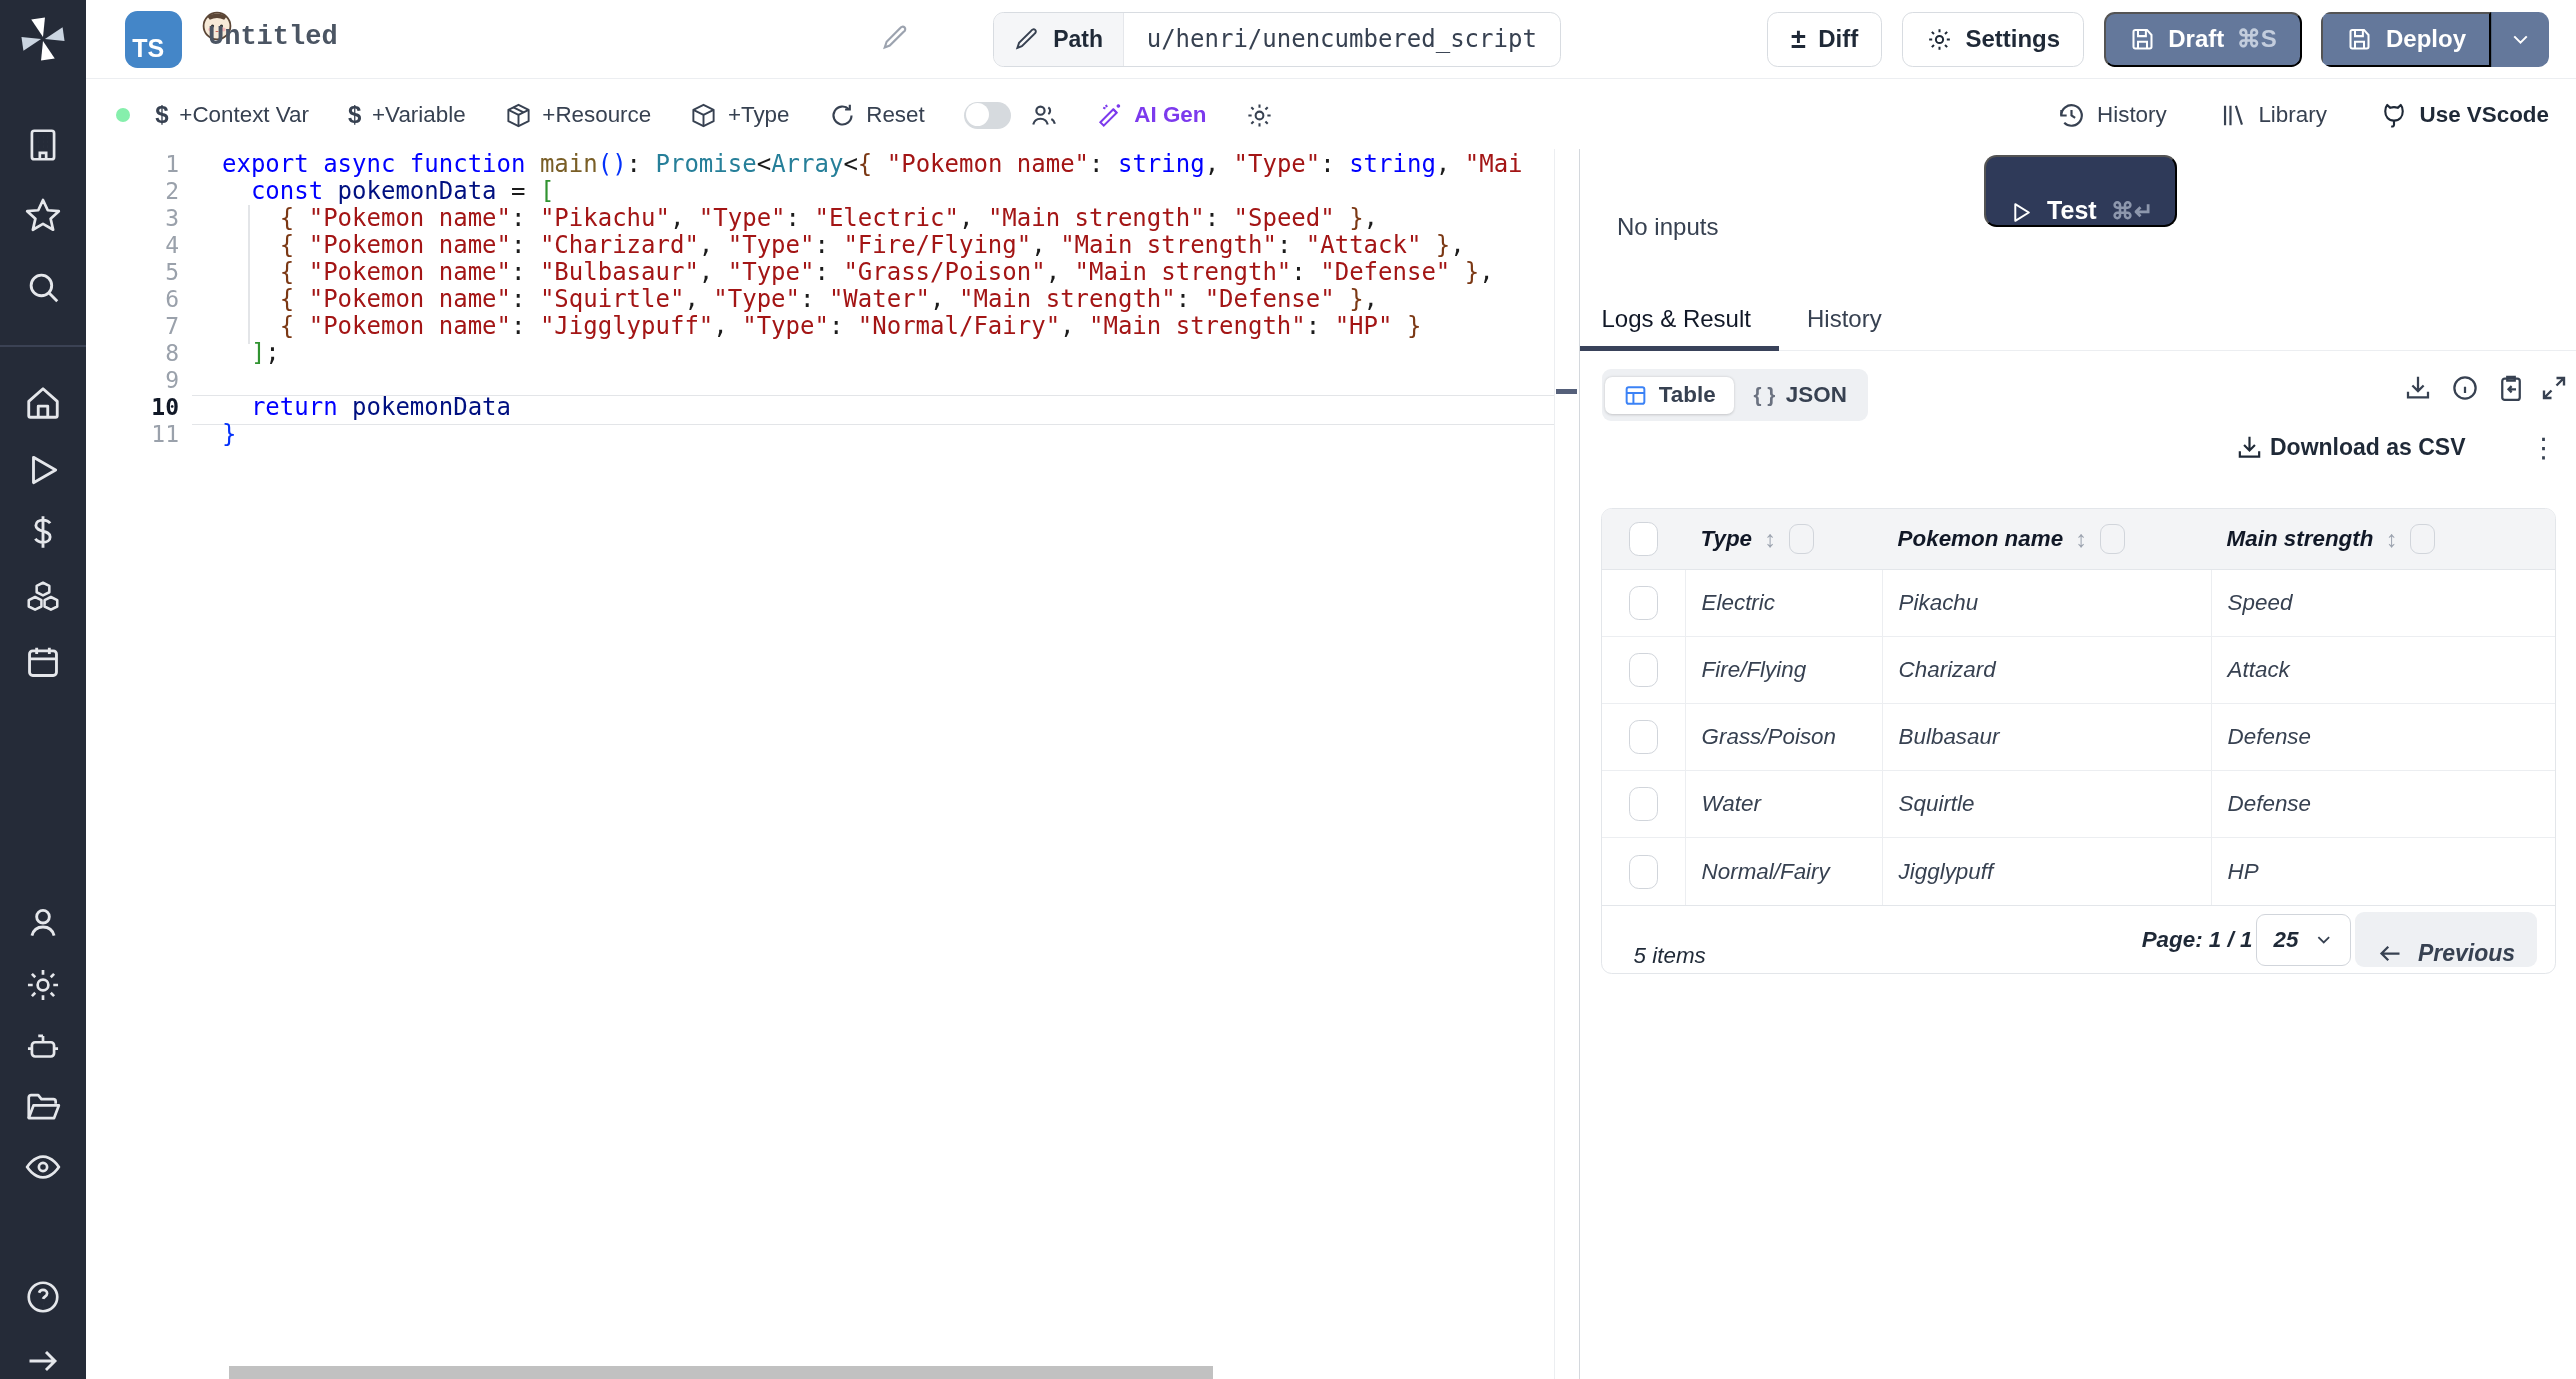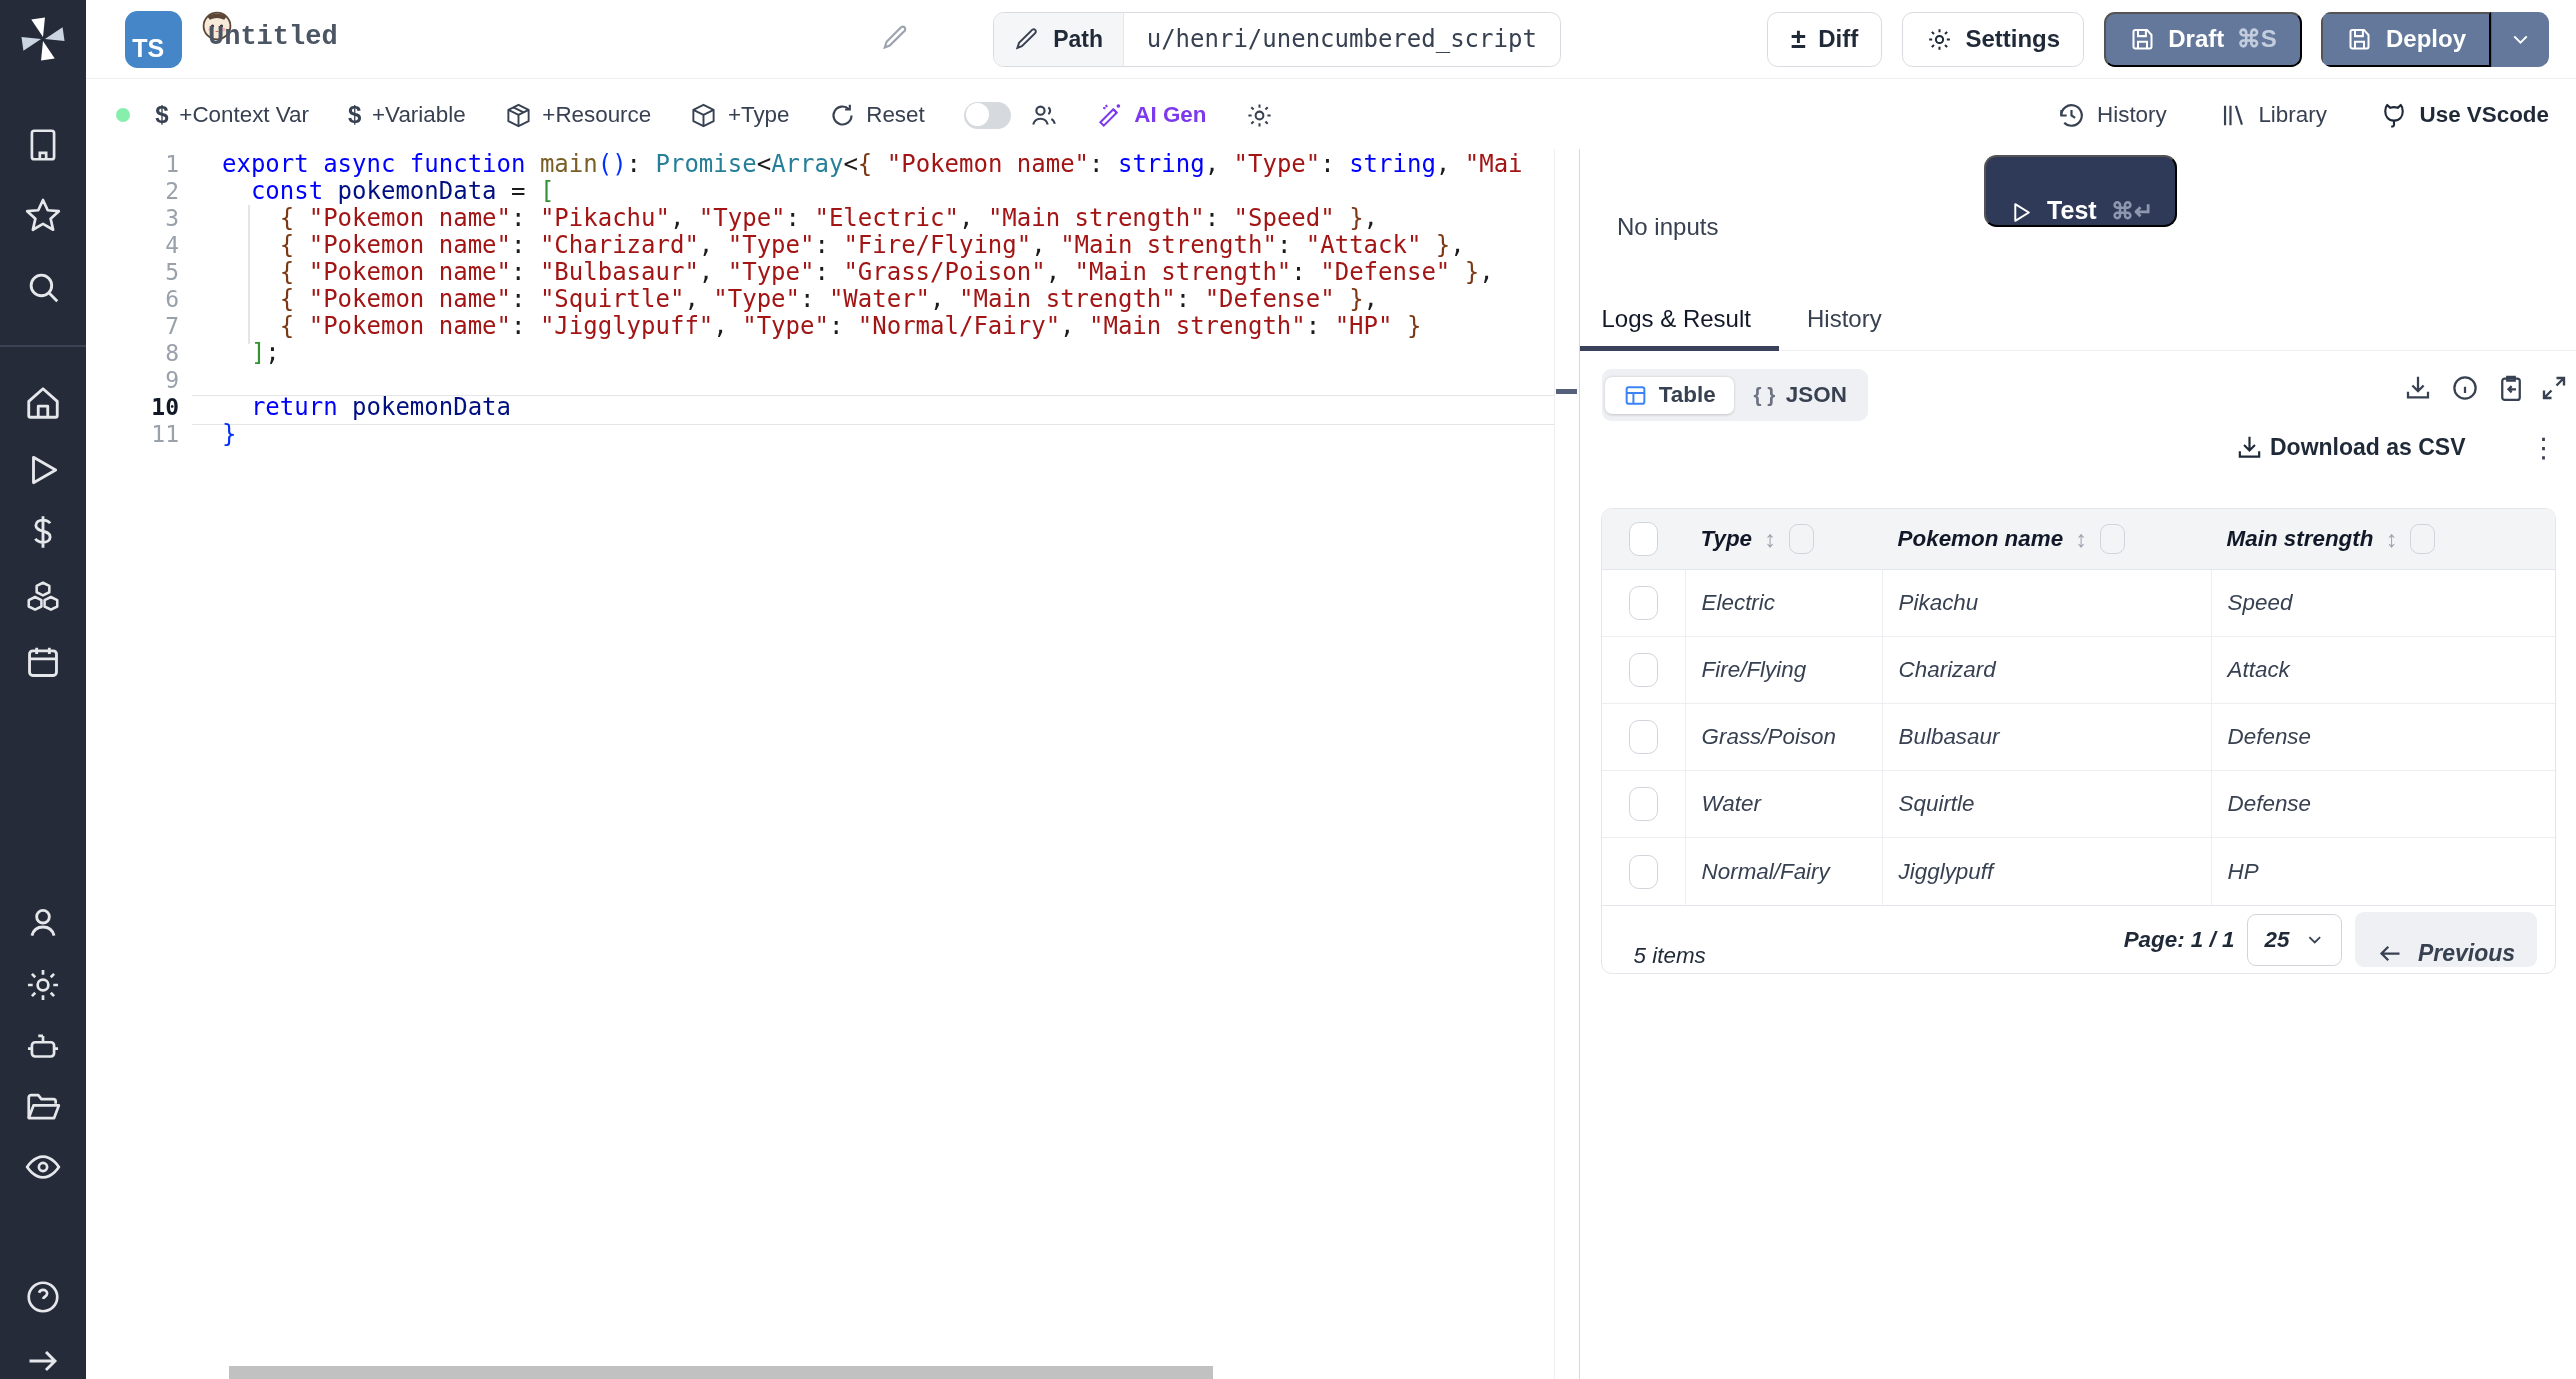--- a/index.html
+++ b/index.html
@@ -95,21 +95,21 @@
   .cb-cell { display:flex; justify-content:center; }
   .checkbox { width:29px; height:34px; border:1.8px solid #d1d5db; border-radius:9.8px; background:#fff; cursor:pointer; flex:none; }
   .sort-ic { color:#9ca3af; font-size:23px; cursor:pointer; }
   .col-pill { width:25px; height:30px; border:1.8px solid #d1d5db; border-radius:9px; background:transparent; cursor:pointer; flex:none; }
   .trow { height:67px; border-bottom:1.8px solid #eceef1; }
   .trow:last-of-type { border-bottom:none; }
   .tcell { font-size:22.4px; color:#374151; padding-left:16px; height:100%; display:flex; align-items:center; }
   .tcell.bl { border-left:1.8px solid #eceef1; }
   #tfoot { height:68px; border-top:1.8px solid #e3e6ea; display:flex; align-items:center; padding:0 18px 0 32px; }
   #items-count { font-size:22.4px; color:#1f2937;margin-top:32px; }
-  #tfoot .right { margin-left:auto; display:flex; align-items:center; gap:13px; }
+  #tfoot .right { margin-left:auto; display:flex; align-items:center; gap:4px; }
   #page-label { font-size:22.4px; font-weight:700; color:#1f2937; }
   #page-size { display:flex; align-items:center; gap:14.3px; border:1.8px solid #d1d5db; border-radius:9px; height:52px; padding:0 16px; font-size:22.4px; font-weight:700; cursor:pointer; }
   #prev-btn { display:flex; align-items:flex-end; gap:14.3px; background:#eef0f3; border-radius:9px; height:55px; padding:0 21.5px; font-size:23px; font-weight:700; color:#374151; cursor:pointer; }
 </style>
 </head>
 <body>
 
 <nav id="sidebar">
   <span class="side-ic" style="top:39px">
     <svg width="47" height="47" viewBox="0 0 48 48">

